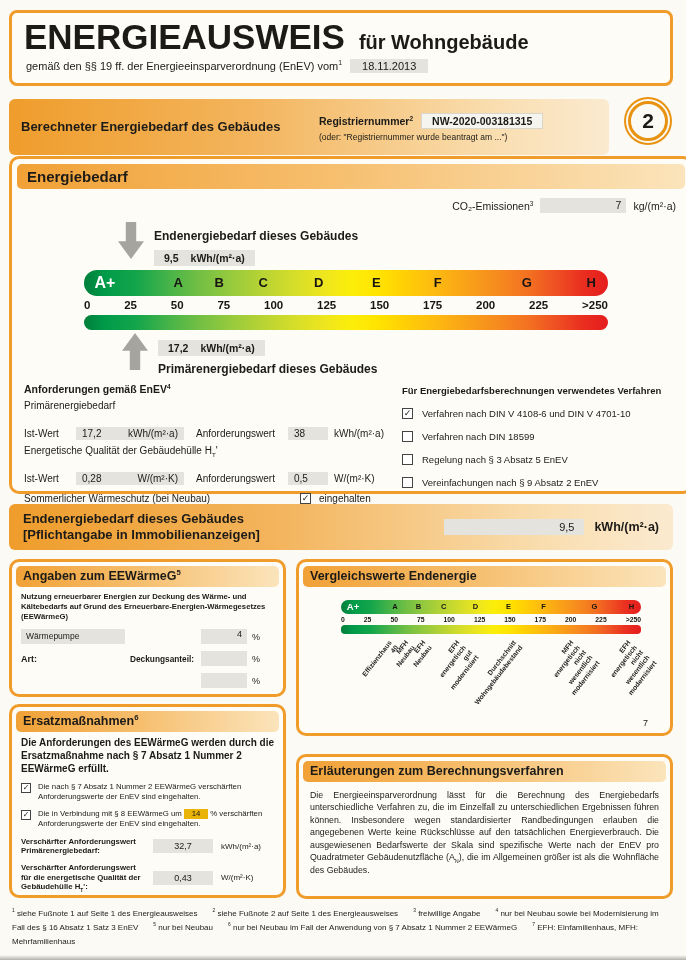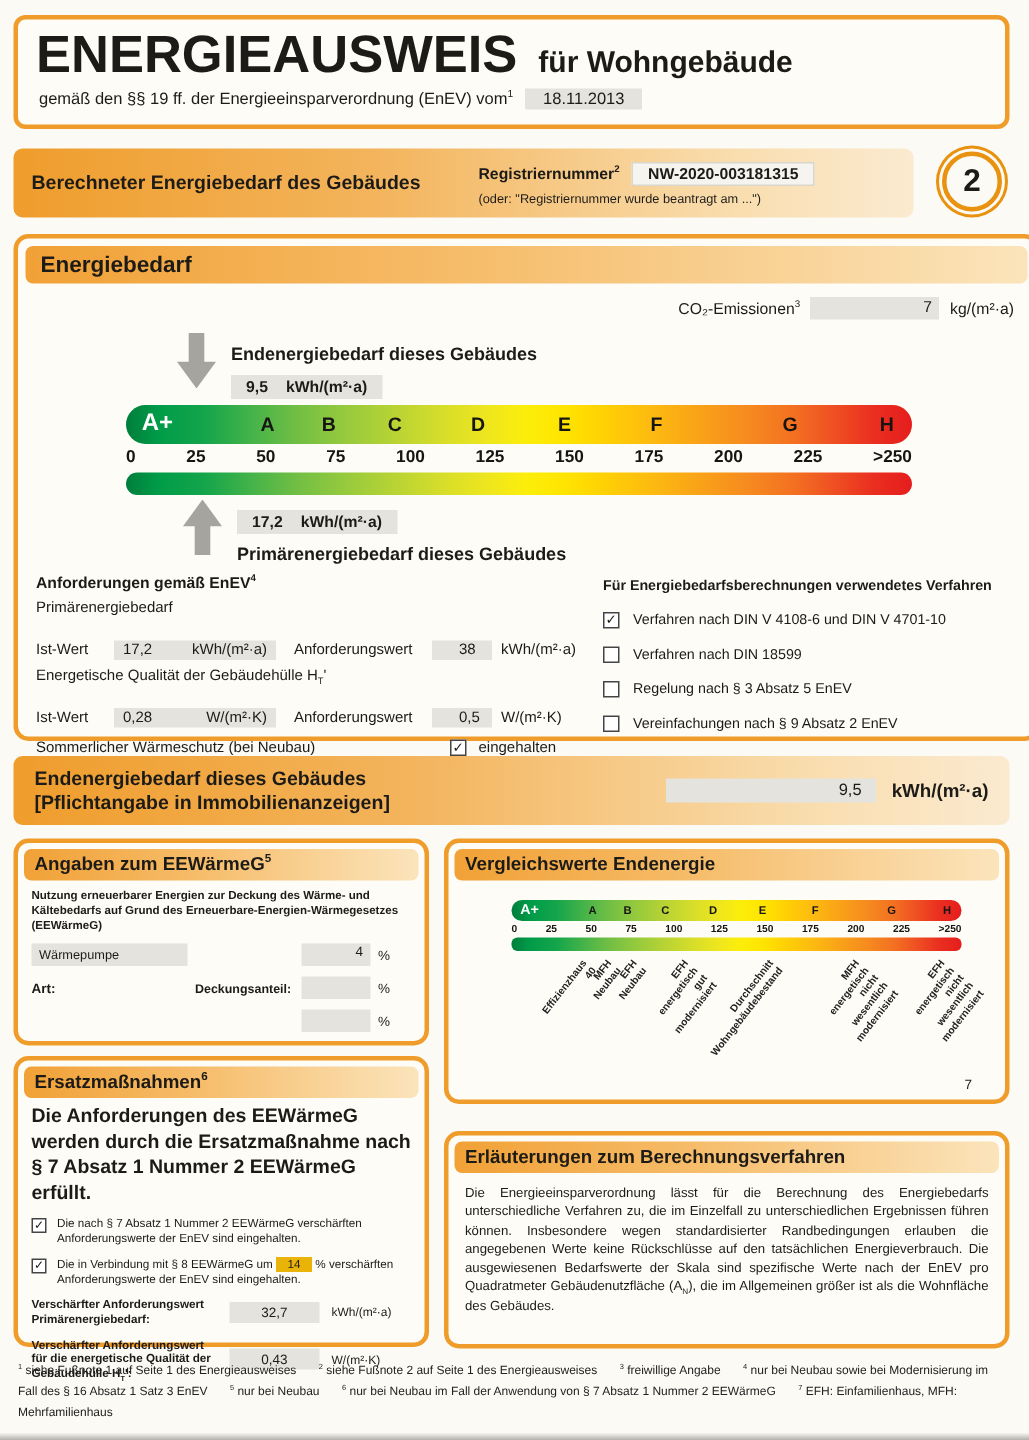--- a/index.html
+++ b/index.html
@@ -14,21 +14,21 @@
 
   
   .titlebox{left:9px;top:10px;width:664px;height:76px;border-radius:8px;}
   .title-row{display:flex;align-items:baseline;gap:14px;padding:6px 0 0 12px;}
   .doc-title{font-size:35px;font-weight:bold;line-height:1.05;}
   .doc-subtitle{font-size:20px;font-weight:bold;}
   .law-row{font-size:11px;padding-left:14px;margin-top:3px;display:flex;align-items:center;}
   .date-field{margin-left:8px;padding:1px 12px;}
 
   
-  .regband{left:9px;top:99px;width:600px;height:46px;display:flex;align-items:center;padding:0 12px;gap:16px;}
+  .regband{left:9px;top:99px;width:600px;height:56px;display:flex;align-items:center;padding:0 12px;gap:16px;}
   .regband-title{font-weight:bold;font-size:13px;width:282px;line-height:1.15;}
   .reg-line{display:flex;align-items:center;font-size:10.5px;}
   .reg-label{font-weight:bold;}
   .reg-value{background:#f5f4ef;border:1px solid #d9d6cd;padding:1px 10px;margin-left:8px;font-weight:bold;}
   .reg-alt{font-size:8.5px;margin-top:3px;}
   .badge{position:absolute;left:628px;top:101px;width:40px;height:40px;border-radius:50%;border:3px solid #e8920f;background:#fbfaf4;display:flex;align-items:center;justify-content:center;font-weight:bold;font-size:21px;box-shadow:0 0 0 2px #fbfaf4,0 0 0 4px #e8920f;box-sizing:border-box;}
 
   
   .ebox{left:9px;top:156px;width:684px;height:338px;}
   .main-strip{position:absolute;left:5px;top:5px;right:5px;height:25px;line-height:25px;padding-left:10px;font-size:15px;}
@@ -50,21 +50,21 @@
   .lt0{left:4%;font-size:16px;color:#fff;}
   .lt1{left:18%;}.lt2{left:25.8%;}.lt3{left:34.2%;}.lt4{left:44.8%;}.lt5{left:55.8%;}.lt6{left:67.5%;}.lt7{left:84.5%;}.lt8{left:96.8%;}
 
   .anf{position:absolute;left:12px;top:224px;width:368px;font-size:10px;}
   .anf-title{font-weight:bold;font-size:10.5px;}
   .anf-sub{margin-top:5px;}
   .line{display:flex;align-items:center;margin-top:16px;}
   .istl{width:52px;flex:none;}
   .fwide{display:inline-flex;justify-content:space-between;width:108px;padding:1px 6px;flex:none;}
   .anfl{margin-left:12px;width:92px;flex:none;}
-  .fnarrow{width:40px;padding:1px 18px;flex:none;}
+  .fnarrow{width:40px;padding:1px 6px;flex:none;}
   .unit{margin-left:6px;}
   .sommer-line{margin-top:8px;}
   .sommerl{width:206px;flex:none;}
   .sommer-line .cb{margin-left:70px;}
   .eingeh{margin-left:8px;}
   .verf{position:absolute;left:390px;top:226px;width:264px;font-size:9.5px;}
   .verf-title{font-weight:bold;margin-bottom:4px;}
   .verf-item{display:flex;align-items:flex-start;margin-top:12px;gap:9px;}
   .verf-item .cb{margin-top:0;}
   .verf-label{flex:1;}
@@ -84,21 +84,21 @@
   .eew-row{display:grid;grid-template-columns:104px 66px 46px 12px;column-gap:5px;align-items:center;margin-top:7px;font-size:9px;}
   .eew-f1{grid-column:1;height:15px;line-height:15px;padding:0 5px;font-size:8.5px;}
   .eew-f2{height:15px;}
   .gc3{grid-column:3;}
   .pct{grid-column:4;}
   .eew-lab1{grid-column:1;font-weight:bold;}
   .eew-lab2{grid-column:2;font-weight:bold;font-size:8.3px;}
 
   
   .ersbox{left:9px;top:704px;width:277px;height:194px;}
-  .ers-intro{margin:4px 9px 0;font-size:13px;font-weight:bold;line-height:1.3;}
+  .ers-intro{margin:4px 9px 0;font-size:10px;font-weight:bold;line-height:1.3;}
   .ers-cb{display:flex;gap:7px;margin:7px 9px 0;align-items:flex-start;}
   .cbs{width:10px;height:10px;font-size:8px;margin-top:1px;}
   .ers-cbl{font-size:7.8px;line-height:1.3;flex:1;}
   .ifield{display:inline-block;min-width:24px;background:#eab308;text-align:center;}
   .ers-req{display:flex;align-items:center;margin:7px 9px 0;gap:8px;}
   .ers-reql{font-size:7.8px;line-height:1.25;width:124px;font-weight:bold;flex:none;}
   .ers-reqf{width:60px;height:14px;line-height:14px;text-align:center;font-size:9px;flex:none;}
   .ers-requ{font-size:8px;}
 
   

